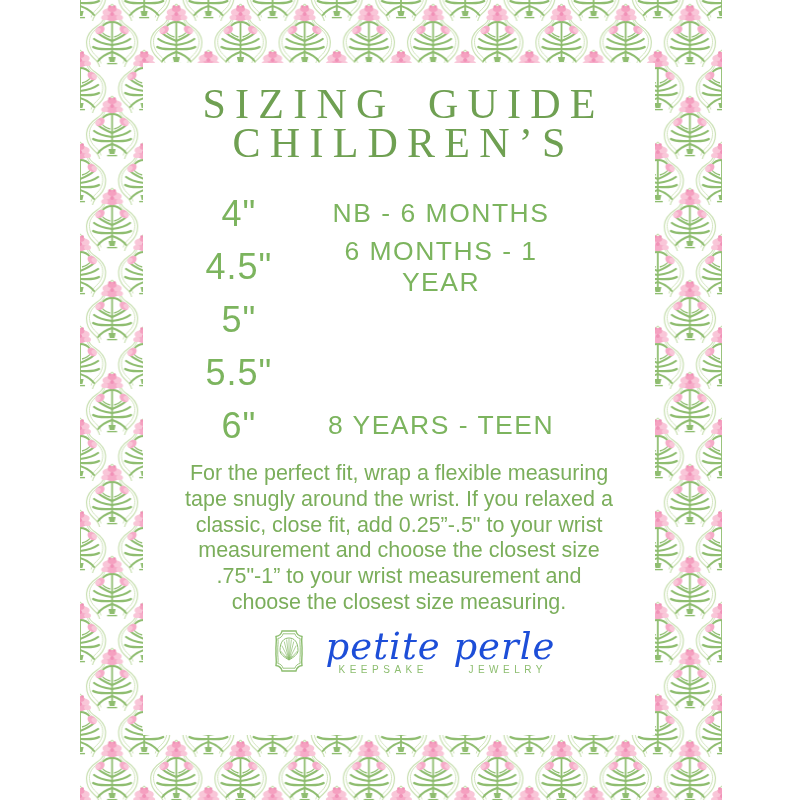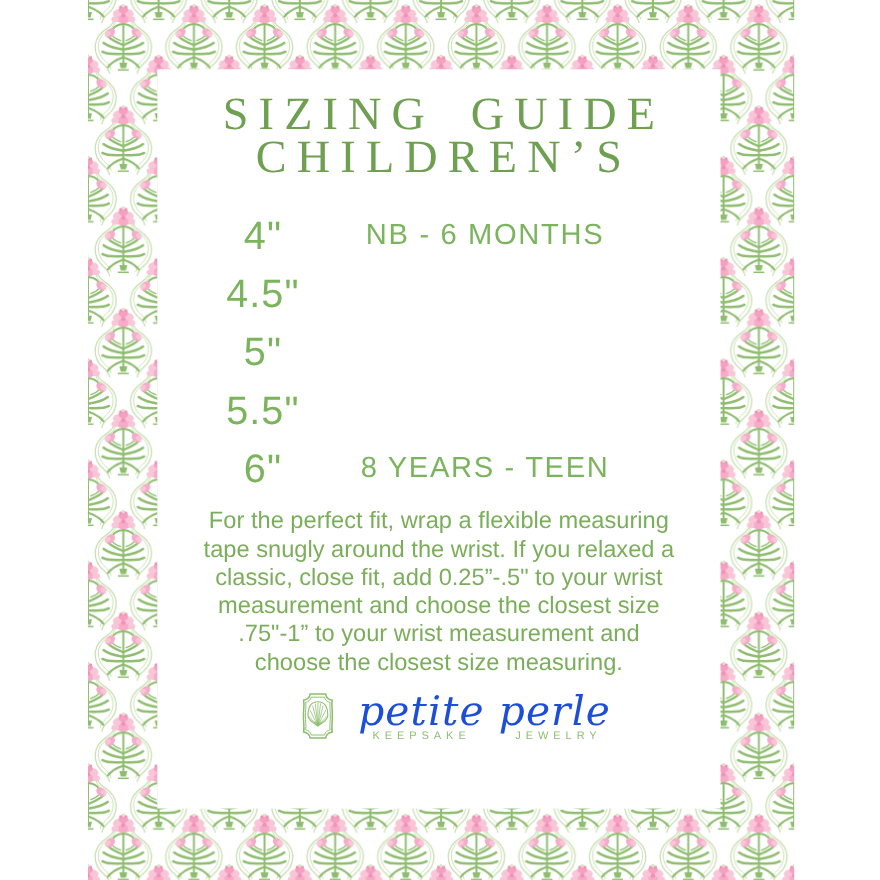--- a/index.html
+++ b/index.html
@@ -110,20 +110,21 @@
       <div>CHILDREN’S</div>
     </div>
 
     <div class="size-table">
       <div class="size-row">
         <div class="size-value">4"</div>
         <div class="age-range">NB - 6 MONTHS</div>
       </div>
       <div class="size-row">
         <div class="size-value">4.5"</div>
+        <div class="age-range">6 MONTHS - 1 YEAR</div>
       </div>
       <div class="size-row">
         <div class="size-value">5"</div>
       </div>
       <div class="size-row">
         <div class="size-value">5.5"</div>
       </div>
       <div class="size-row">
         <div class="size-value">6"</div>
         <div class="age-range">8 YEARS - TEEN</div>

